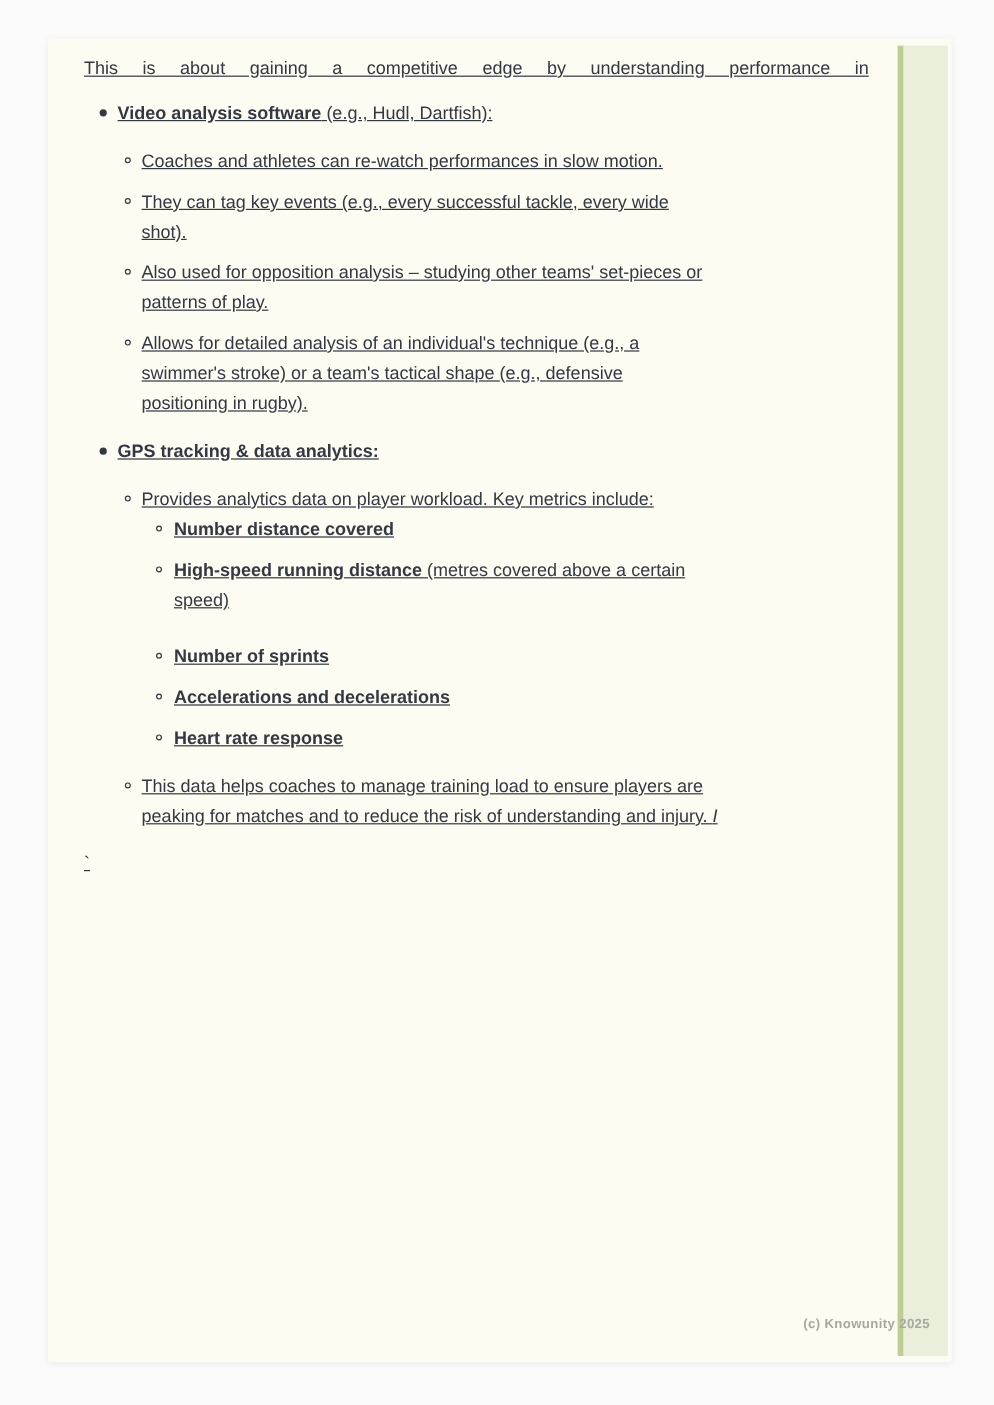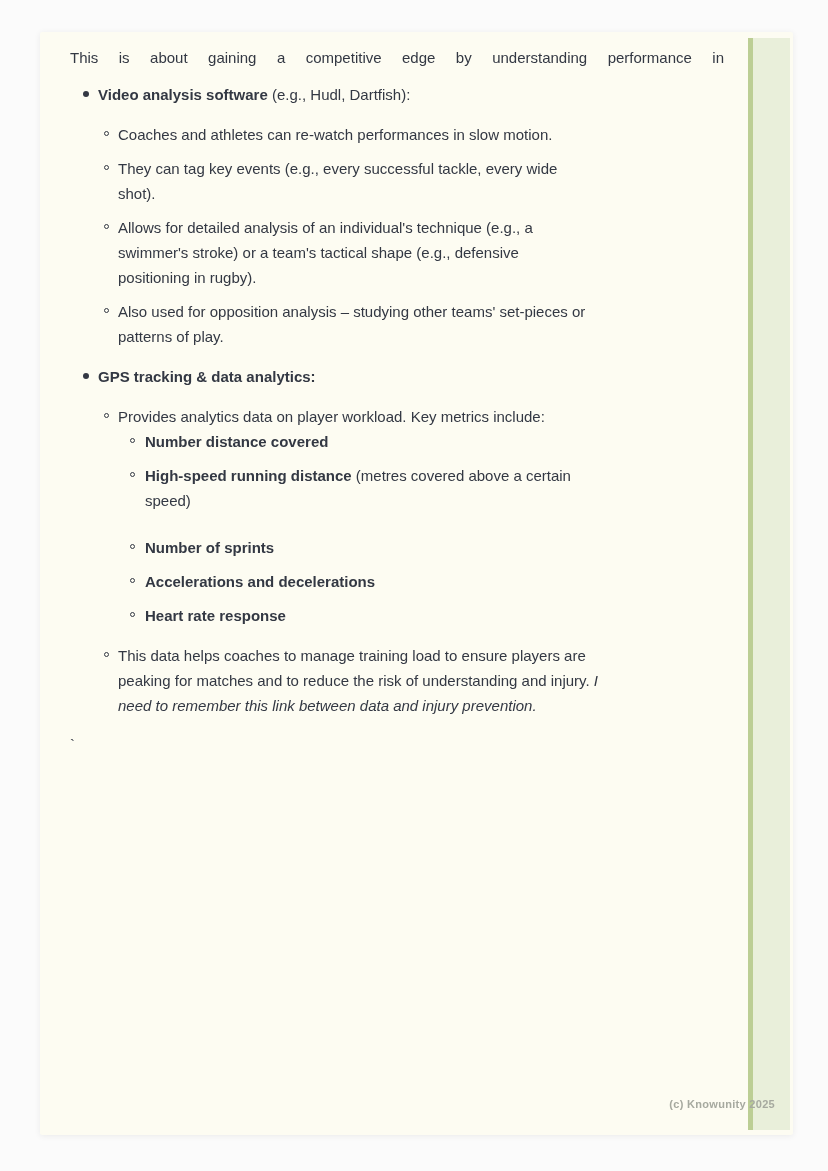--- a/index.html
+++ b/index.html
@@ -34,20 +34,21 @@
     background:#e9efda;
   }
   .content {
     position:absolute;
     left:30px; top:13px;
     width:654px;
     z-index:2;
     color:#333843;
     font-size:15px;
     line-height:25px;
+    text-decoration:underline;
   }
   .line { display:block; }
   .line.justify {
     text-align:justify;
     text-align-last:justify;
     width:100%;
   }
   .b { font-weight:bold; }
   .i { font-style:italic; }
   .item { position:relative; }
@@ -110,28 +111,28 @@
           <span class="marker circle"></span>
           <div class="line"><span>Coaches and athletes can re-watch performances in slow motion.</span></div>
         </div>
         <div class="item lvl2" style="margin-top: 9px;">
           <span class="marker circle"></span>
           <div class="line"><span>They can tag key events (e.g., every successful tackle, every wide</span></div>
           <div class="line"><span>shot).</span></div>
         </div>
         <div class="item lvl2" style="margin-top: 9px;">
           <span class="marker circle"></span>
+          <div class="line"><span>Also used for opposition analysis – studying other teams' set-pieces or</span></div>
+          <div class="line"><span>patterns of play.</span></div>
+        </div>
+        <div class="item lvl2" style="margin-top: 9px;">
+          <span class="marker circle"></span>
           <div class="line"><span>Allows for detailed analysis of an individual's technique (e.g., a</span></div>
           <div class="line"><span>swimmer's stroke) or a team's tactical shape (e.g., defensive</span></div>
           <div class="line"><span>positioning in rugby).</span></div>
-        </div>
-        <div class="item lvl2" style="margin-top: 9px;">
-          <span class="marker circle"></span>
-          <div class="line"><span>Also used for opposition analysis – studying other teams' set-pieces or</span></div>
-          <div class="line"><span>patterns of play.</span></div>
         </div>
         <div class="item lvl1" style="margin-top: 15px;">
           <span class="marker disc"></span>
           <div class="line"><span class="b">GPS tracking &amp; data analytics:</span></div>
         </div>
         <div class="item lvl2" style="margin-top: 15px;">
           <span class="marker circle"></span>
           <div class="line"><span>Provides analytics data on player workload. Key metrics include:</span></div>
         </div>
         <div class="item lvl3" style="margin-top: 0px;">
@@ -152,21 +153,20 @@
           <div class="line"><span class="b">Accelerations and decelerations</span></div>
         </div>
         <div class="item lvl3" style="margin-top: 9px;">
           <span class="marker circle"></span>
           <div class="line"><span class="b">Heart rate response</span></div>
         </div>
         <div class="item lvl2" style="margin-top: 15px;">
           <span class="marker circle"></span>
           <div class="line"><span>This data helps coaches to manage training load to ensure players are</span></div>
           <div class="line"><span>peaking for matches and to reduce the risk of understanding and injury. </span><span class="i">I</span></div>
-          <div class="line"><span class="i">need to remember this link between data and injury prevention.</span></div>
         </div>
       </div>
     <p class="stray">`</p>
   </div>
 
   <div class="footer">(c) Knowunity 2025</div>
 
 </div>
 
 </body></html>

